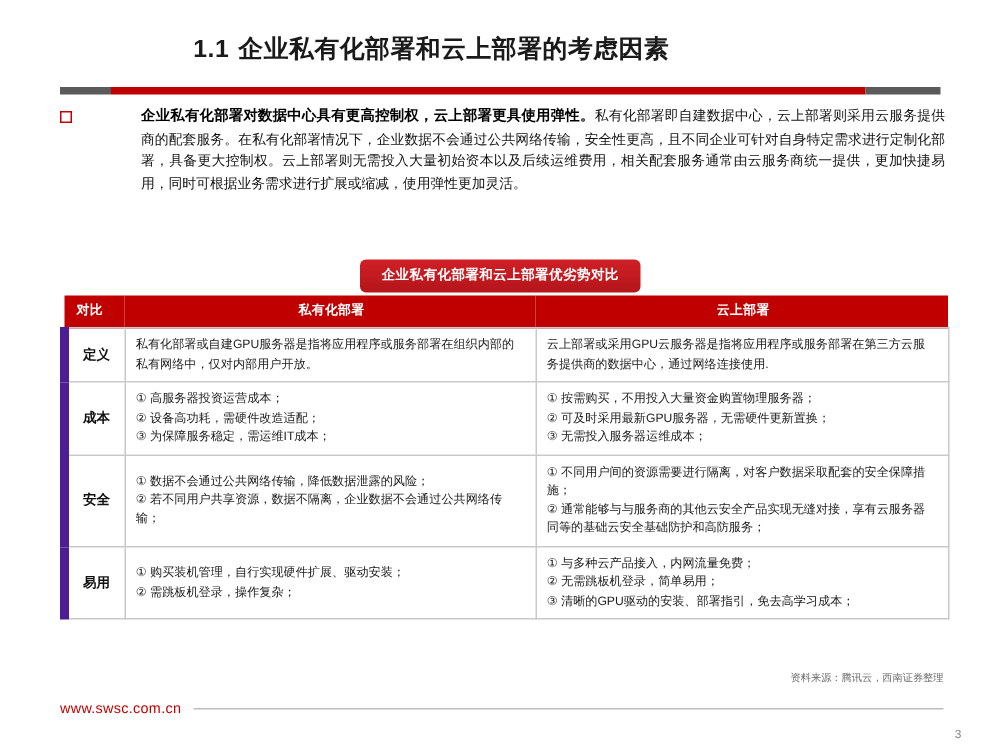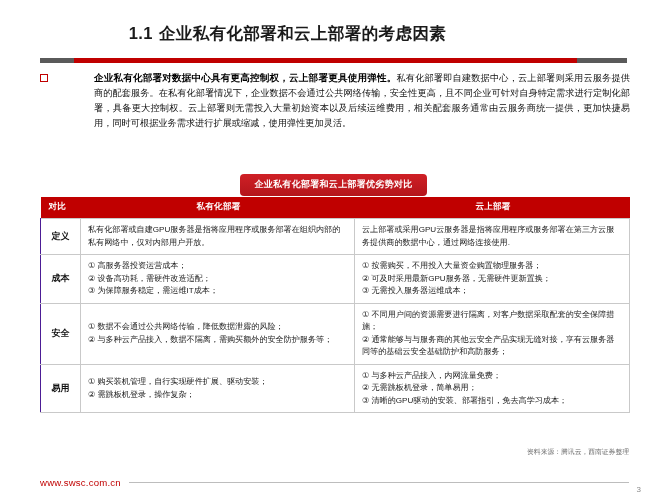--- a/index.html
+++ b/index.html
@@ -136,39 +136,39 @@
     padding: 5px 7px;
   }
   .cmp-table tbody td.cell-label {
     text-align: center;
     font-weight: bold;
     font-size: 9px;
     color: #111111;
     border-left: 1px solid #c9c9c9;
     padding: 4px 2px;
   }
-  .cmp-table tbody tr td:first-child { border-left: 1px solid #4c1d95; }
+  .cmp-table tbody tr td:first-child { border-left: 6px solid #4c1d95; }
   .cell-list { list-style: none; }
   .cell-list li { white-space: normal; }
 
   
   .source-note {
     position: absolute;
     top: 447px;
     left: 0;
     width: 629px;
     text-align: right;
     font-size: 6.8px;
     color: #6b6b6b;
   }
 
   
   .footer {
     position: absolute;
-    bottom: 12px;
+    bottom: 22px;
     left: 40px;
     width: 589px;
     display: flex;
     align-items: center;
     text-align: right;
   }
   .footer-url {
     font-size: 9.6px;
     color: #c00000;
     letter-spacing: 0.2px;
@@ -258,21 +258,21 @@
               <li>② 可及时采用最新GPU服务器，无需硬件更新置换；</li>
               <li>③ 无需投入服务器运维成本；</li>
             </ul>
           </td>
         </tr>
         <tr>
           <td class="cell-label">安全</td>
           <td>
             <ul class="cell-list">
               <li>① 数据不会通过公共网络传输，降低数据泄露的风险；</li>
-              <li>② 与多种云产品接入，数据不隔离，需购买额外的安全防护服务等；</li>
+              <li>② 若不同用户共享资源，数据不隔离，企业数据不会通过公共网络传输；</li>
             </ul>
           </td>
           <td>
             <ul class="cell-list">
               <li>① 不同用户间的资源需要进行隔离，对客户数据采取配套的安全保障措施；</li>
               <li>② 通常能够与与服务商的其他云安全产品实现无缝对接，享有云服务器同等的基础云安全基础防护和高防服务；</li>
             </ul>
           </td>
         </tr>
         <tr>

